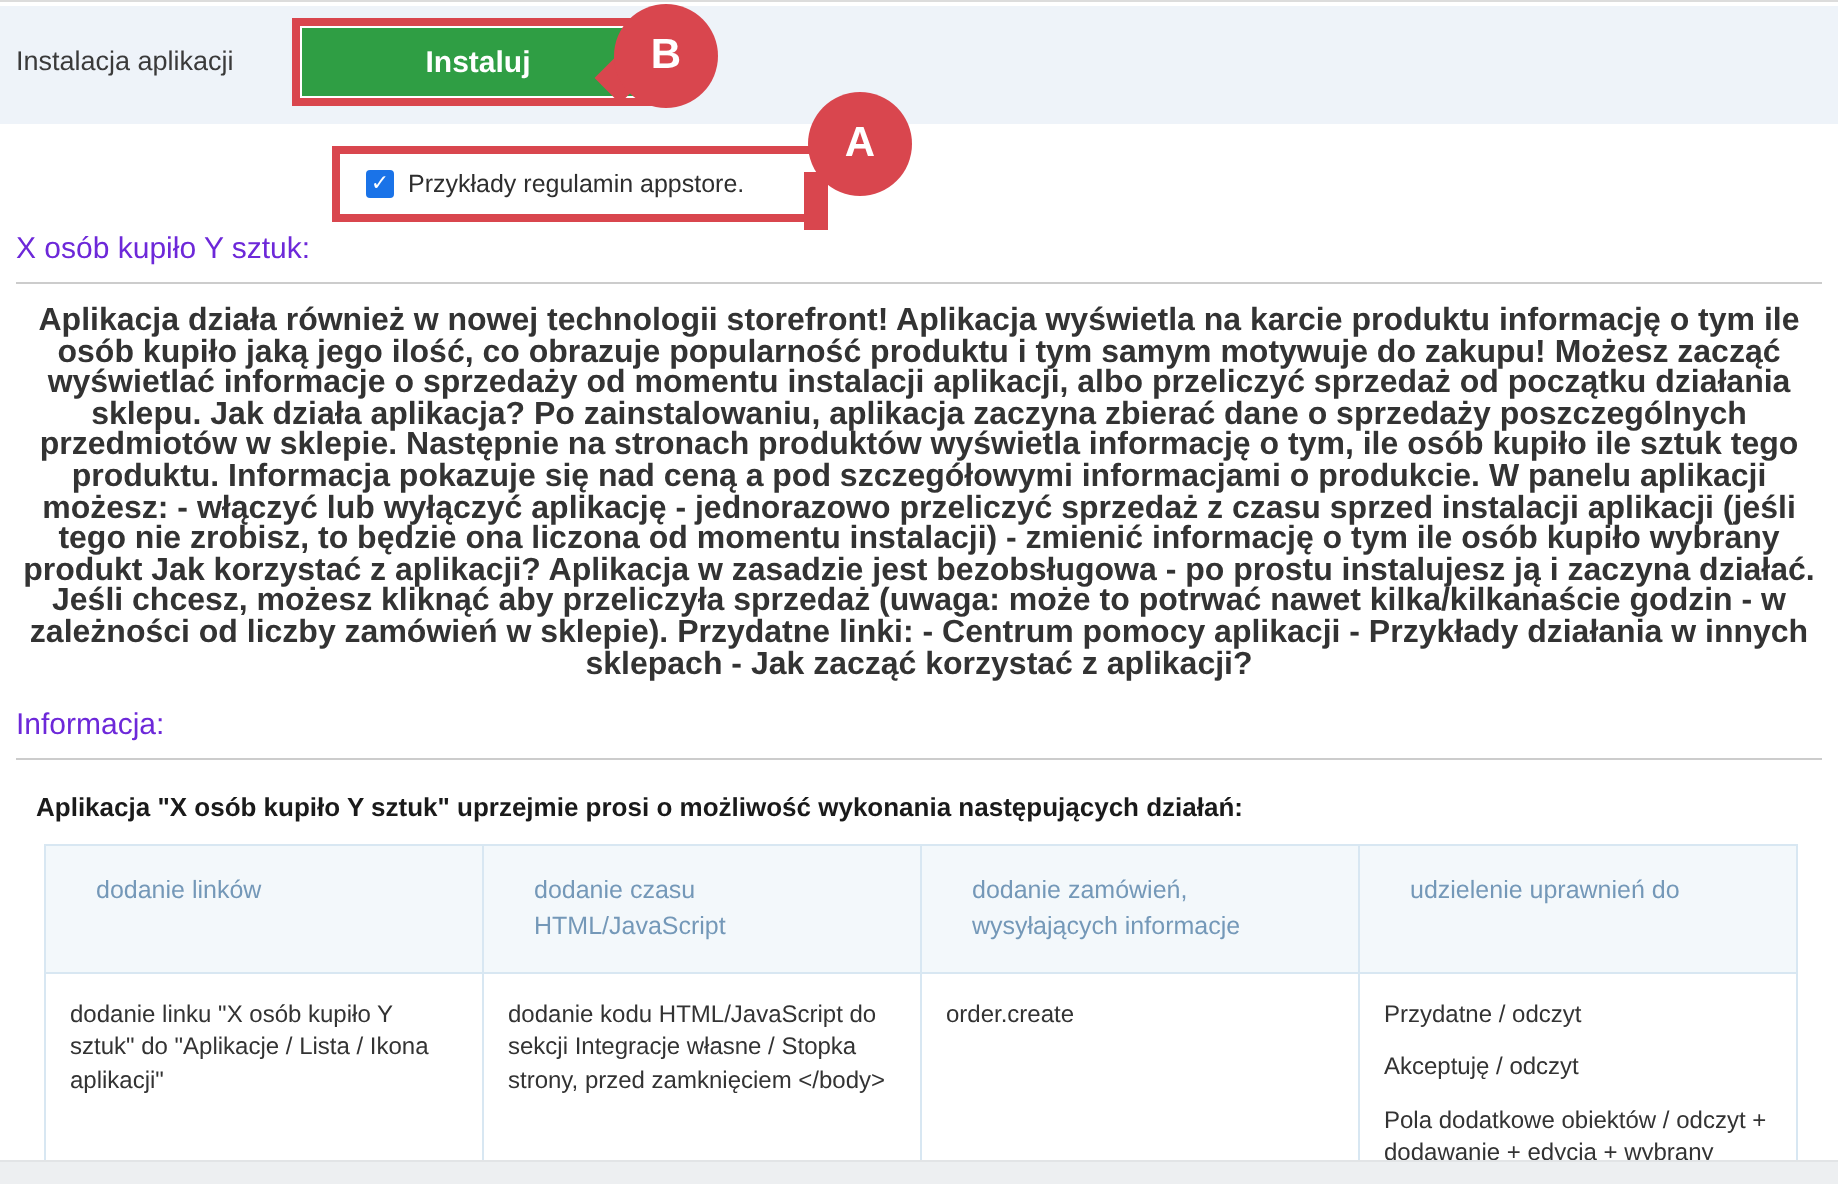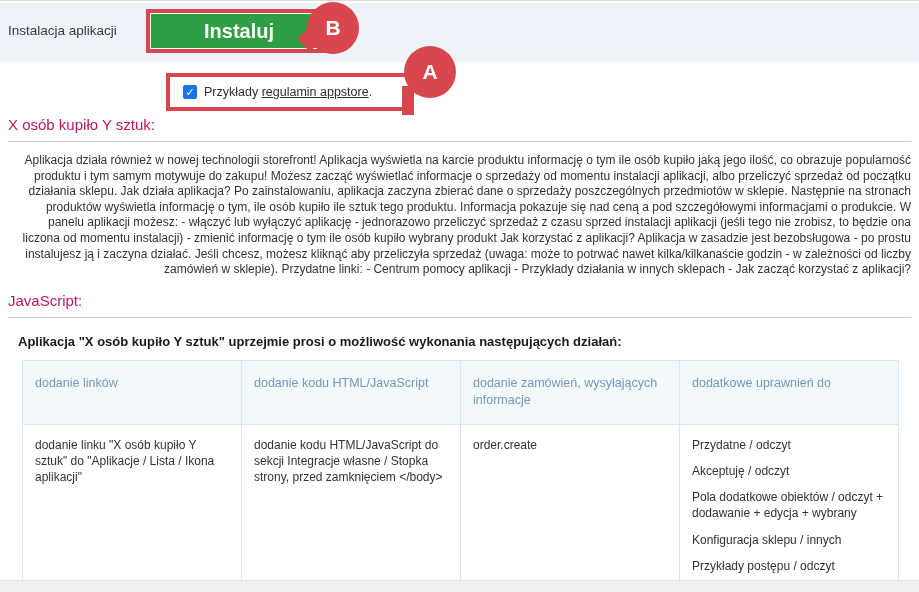--- a/index.html
+++ b/index.html
@@ -24,37 +24,37 @@
   .topbar{position:relative;height:59px;background:var(--topbar-bg);}
   .topbar-title{position:absolute;left:8px;top:20px;font-size:13.5px;color:#3a3a3a;}
 
   
   .install-box{
     position:absolute;left:146px;top:9px;width:186px;height:44px;
     border:4px solid var(--accent-red);background:#fff;z-index:2;
   }
   .install-btn{
     width:100%;height:100%;border:1px solid #fff;background:var(--button-green);
-    color:#fff;font-weight:bold;font-size:20px;display:flex;align-items:center;justify-content:center;
+    color:#fff;font-weight:bold;font-size:15px;display:flex;align-items:center;justify-content:center;
     font-family:inherit;cursor:pointer;
   }
 
   
   .consent-box{
     position:absolute;left:166px;top:73px;width:248px;height:38px;
     border:4px solid var(--accent-red);background:#fff;z-index:2;
     display:flex;align-items:center;padding-left:13px;
   }
   .checkbox{
     width:14px;height:14px;background:var(--checkbox-blue);border-radius:2px;
     display:inline-flex;align-items:center;justify-content:center;flex:0 0 auto;
     color:#fff;font-size:11px;line-height:1;cursor:pointer;
   }
   .consent-text{margin-left:7px;font-size:12.5px;color:#2e2e2e;white-space:nowrap;}
-  .consent-link{color:#2e2e2e;text-decoration:underline;cursor:pointer;}
+  .consent-link{color:#2e2e2e;cursor:pointer;}
 
   
   .badge{
     position:absolute;width:52px;height:52px;border-radius:50%;
     background:var(--accent-red);color:#fff;font-weight:bold;font-size:21px;
     display:flex;align-items:center;justify-content:center;z-index:4;
   }
   .badge-b{left:307px;top:2px;}
   .badge-b-tail{
     position:absolute;left:301px;top:30px;width:18px;height:18px;
@@ -63,39 +63,40 @@
   .badge-a{left:404px;top:46px;}
   .badge-a-tail{
     position:absolute;left:402px;top:86px;width:12px;height:29px;
     background:var(--accent-red);z-index:3;
   }
 
   
   .consent-spacer{height:54px;}
   .section-heading{
     margin:0 8px;padding-bottom:8px;border-bottom:1px solid #cccccc;
-    font-size:15px;font-weight:normal;color:#be185d;
+    font-size:15px;font-weight:normal;color:#6d28d9;
   }
   .section-heading.second{margin-top:14px;}
   .description{
-    margin:11px 8px 0 8px;font-size:12px;line-height:15.6px;color:#333;
-    text-align:right;
+    margin:11px 8px 0 8px;font-size:16px;line-height:15.6px;color:#333;
+    text-align:center;
+    font-weight:bold;
   }
   .request-line{
     margin:16px 20px 0 18px;font-size:13px;font-weight:bold;color:#1a1a1a;
   }
 
   
   .perm-table{
     margin:11px 20px 0 22px;width:877px;border-collapse:collapse;table-layout:fixed;
   }
   .perm-table th,.perm-table td{border:1px solid var(--table-border);vertical-align:top;text-align:left;}
   .perm-table th{
     background:#f3f8fb;color:var(--header-text);font-weight:normal;
-    font-size:12.5px;line-height:1.4;padding:14px 12px;height:52px;width:25%;
+    font-size:12.5px;line-height:1.4;padding:14px 25px;height:52px;width:25%;
   }
   .perm-table td{
     background:#fff;font-size:12px;line-height:1.35;padding:12px;height:154px;color:#333;
   }
   .perm-table td p{margin:0 0 10px 0;}
 
   .footer-strip{position:absolute;left:0;right:0;bottom:0;height:12px;background:var(--footer-bg);border-top:1px solid #e2e4e6;}
 </style>
 </head>
 <body>
@@ -122,31 +123,31 @@
   </div>
   <div class="badge-a-tail"></div>
   <div class="badge badge-a">A</div>
 
   <div class="consent-spacer"></div>
 
   <h2 class="section-heading">X osób kupiło Y sztuk:</h2>
 
   <p class="description">Aplikacja działa również w nowej technologii storefront! Aplikacja wyświetla na karcie produktu informację o tym ile osób kupiło jaką jego ilość, co obrazuje popularność produktu i tym samym motywuje do zakupu! Możesz zacząć wyświetlać informacje o sprzedaży od momentu instalacji aplikacji, albo przeliczyć sprzedaż od początku działania sklepu. Jak działa aplikacja? Po zainstalowaniu, aplikacja zaczyna zbierać dane o sprzedaży poszczególnych przedmiotów w sklepie. Następnie na stronach produktów wyświetla informację o tym, ile osób kupiło ile sztuk tego produktu. Informacja pokazuje się nad ceną a pod szczegółowymi informacjami o produkcie. W panelu aplikacji możesz: - włączyć lub wyłączyć aplikację - jednorazowo przeliczyć sprzedaż z czasu sprzed instalacji aplikacji (jeśli tego nie zrobisz, to będzie ona liczona od momentu instalacji) - zmienić informację o tym ile osób kupiło wybrany produkt Jak korzystać z aplikacji? Aplikacja w zasadzie jest bezobsługowa - po prostu instalujesz ją i zaczyna działać. Jeśli chcesz, możesz kliknąć aby przeliczyła sprzedaż (uwaga: może to potrwać nawet kilka/kilkanaście godzin - w zależności od liczby zamówień w sklepie). Przydatne linki: - Centrum pomocy aplikacji - Przykłady działania w innych sklepach - Jak zacząć korzystać z aplikacji?</p>
 
-  <h2 class="section-heading second">JavaScript:</h2>
+  <h2 class="section-heading second">Informacja:</h2>
 
   <p class="request-line">Aplikacja "X osób kupiło Y sztuk" uprzejmie prosi o możliwość wykonania następujących działań:</p>
 
   <table class="perm-table">
     <thead>
       <tr>
         <th>dodanie linków</th>
-        <th>dodanie kodu HTML/JavaScript</th>
+        <th>dodanie czasu HTML/JavaScript</th>
         <th>dodanie zamówień, wysyłających informacje</th>
-        <th>dodatkowe uprawnień do</th>
+        <th>udzielenie uprawnień do</th>
       </tr>
     </thead>
     <tbody>
       <tr>
         <td>dodanie linku "X osób kupiło Y sztuk" do "Aplikacje / Lista / Ikona aplikacji"</td>
         <td>dodanie kodu HTML/JavaScript do sekcji Integracje własne / Stopka strony, przed zamknięciem &lt;/body&gt;</td>
         <td>order.create</td>
         <td>
           <p>Przydatne / odczyt</p>
           <p>Akceptuję / odczyt</p>

